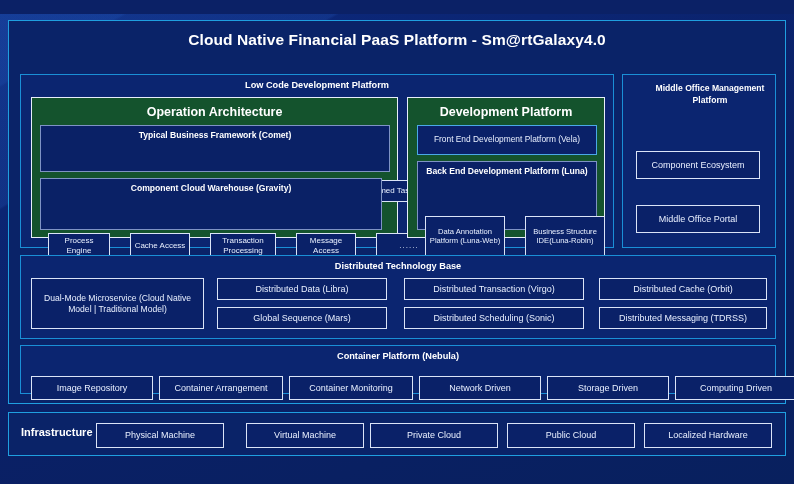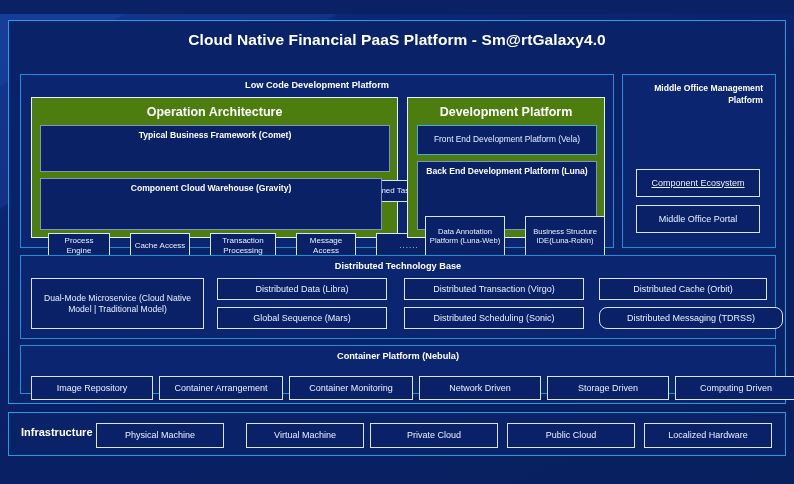--- a/index.html
+++ b/index.html
@@ -28,21 +28,21 @@
     box-sizing:border-box;
   }
   .frame-cyan{
     border:1.5px solid #1a8fd6;
     background:#0b2570;
     box-sizing:border-box;
     position:relative;
   }
   .frame-white{
     border:1.5px solid #e8eefb;
-    background:#4d7c0f;
+    background:#14532d;
     box-sizing:border-box;
     position:relative;
   }
   .frame-grey{
     border:1.5px solid #7f93c4;
     background:#0a2166;
     box-sizing:border-box;
     position:relative;
   }
   .leaf{
@@ -84,22 +84,22 @@
   .dev-card{position:absolute;left:386px;top:22px;width:198px;height:141px;}
 
   .grp-comet{position:absolute;left:8px;top:27px;width:350px;height:47px;padding-left:16px;}
   .grp-gravity{position:absolute;left:8px;top:80px;width:342px;height:52px;}
 
   .row{position:absolute;display:flex;gap:20px;margin-top:35px;}
 
   
   .mid-office{position:absolute;left:613px;top:53px;width:154px;height:174px;}
   .mo-title{
-    position:absolute;left:10px;top:8px;width:130px;
-    font-size:8.6px;font-weight:bold;line-height:1.35;color:#ffffff;text-align:right;
+    position:absolute;left:22px;top:8px;width:130px;
+    font-size:8.6px;font-weight:bold;line-height:1.35;color:#ffffff;text-align:center;
   }
   .mo-item{
     position:absolute;left:13px;width:124px;height:28px;
     font-size:9px;
   }
 
   
   .dtb{position:absolute;left:11px;top:234px;width:756px;height:84px;}
   .dtb-left{position:absolute;left:10px;top:22px;width:173px;height:51px;font-size:8.6px;}
   .dtb-cell{position:absolute;height:22px;font-size:9px;}
@@ -166,36 +166,36 @@
           <div class="row" style="left:7px;top:19px;">
             <div class="leaf" style="width:80px;height:42px;font-size:7.6px;">Data Annotation Platform (Luna-Web)</div>
             <div class="leaf" style="width:80px;height:42px;font-size:7.6px;">Business Structure IDE(Luna-Robin)</div>
           </div>
         </div>
       </div>
     </div>
 
     <div class="frame-cyan mid-office">
       <div class="mo-title">Middle Office Management Platform</div>
-      <div class="leaf mo-item" style="top:94px;text-decoration:underline;">Component Ecosystem</div>
+      <div class="leaf mo-item" style="top:76px;">Component Ecosystem</div>
       <div class="leaf mo-item" style="top:130px;">Middle Office Portal</div>
     </div>
 
     <div class="frame-cyan dtb">
       <div class="sect-title">Distributed Technology Base</div>
 
       <div class="leaf dtb-left">Dual-Mode Microservice (Cloud Native Model | Traditional Model)</div>
 
       <div class="leaf dtb-cell" style="left:196px;top:22px;width:170px;">Distributed Data (Libra)</div>
       <div class="leaf dtb-cell" style="left:383px;top:22px;width:180px;">Distributed Transaction (Virgo)</div>
       <div class="leaf dtb-cell" style="left:578px;top:22px;width:168px;">Distributed Cache (Orbit)</div>
 
       <div class="leaf dtb-cell" style="left:196px;top:51px;width:170px;">Global Sequence (Mars)</div>
       <div class="leaf dtb-cell" style="left:383px;top:51px;width:180px;">Distributed Scheduling (Sonic)</div>
-      <div class="leaf dtb-cell" style="left:578px;top:51px;width:184px;border-radius:8px;">Distributed Messaging (TDRSS)</div>
+      <div class="leaf dtb-cell" style="left:578px;top:51px;width:168px;">Distributed Messaging (TDRSS)</div>
     </div>
 
     <div class="frame-cyan cplat">
       <div class="sect-title">Container Platform (Nebula)</div>
 
       <div class="leaf cp-cell" style="left:10px;width:122px;">Image Repository</div>
       <div class="leaf cp-cell" style="left:138px;width:124px;">Container Arrangement</div>
       <div class="leaf cp-cell" style="left:268px;width:124px;">Container Monitoring</div>
       <div class="leaf cp-cell" style="left:398px;width:122px;">Network Driven</div>
       <div class="leaf cp-cell" style="left:526px;width:122px;">Storage Driven</div>

